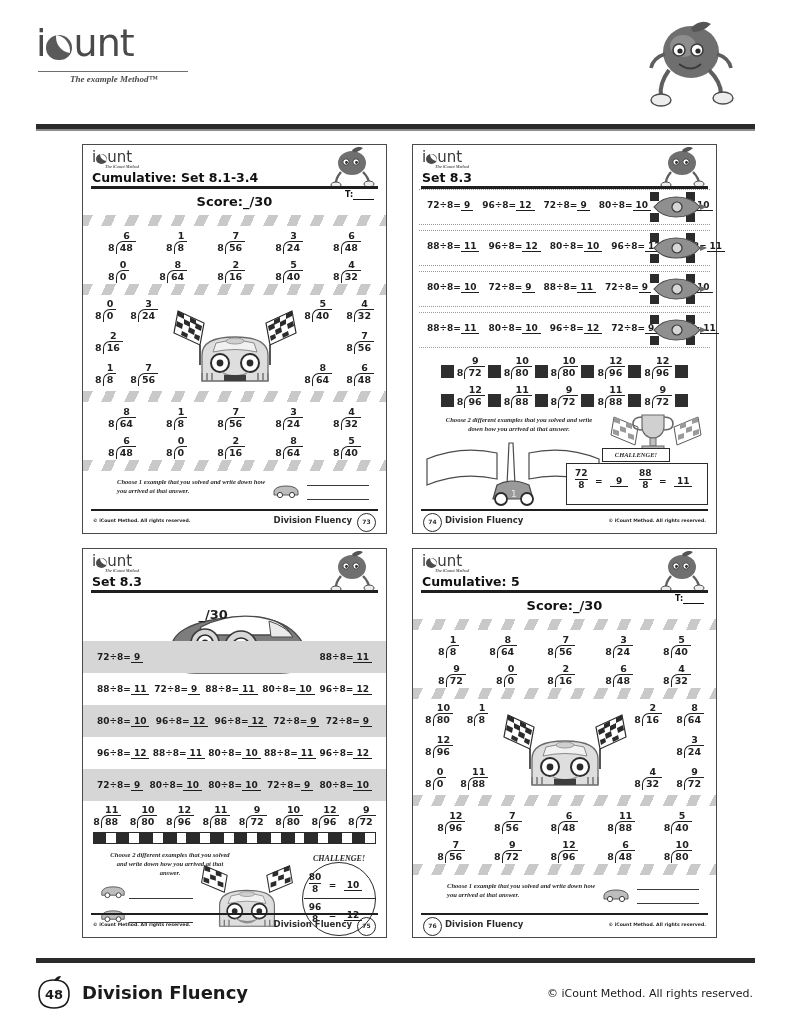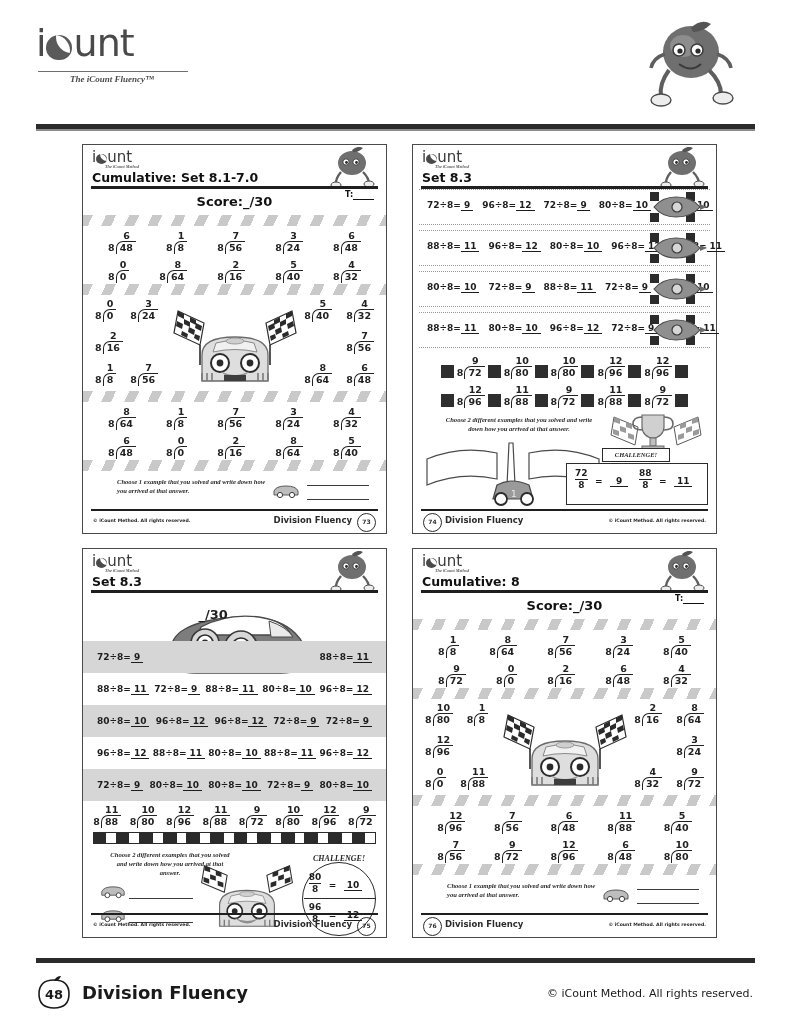--- a/index.html
+++ b/index.html
@@ -143,21 +143,21 @@
   .foot-copy{position:absolute;right:38px;top:37px;font-size:11px;color:#1a1a1a;
     font-family:"DejaVu Sans", sans-serif;}
 </style>
 </head>
 <body>
 
 <div id="page-header">
   <div class="brand-logo">
     <div class="brand-word">i<span class="apple"><span class="body"></span><span class="leafcut"></span></span>unt</div>
     <div class="brand-rule"></div>
-    <div class="brand-tag">The iCount Fluency™</div>
+    <div class="brand-tag">The example Method™</div>
   </div>
   <svg class="header-mascot" viewBox="0 0 108 92">
     <ellipse cx="52" cy="32" rx="28" ry="26" fill="#6f6f6f"></ellipse>
     <ellipse cx="44" cy="26" rx="13" ry="11" fill="#8d8d8d"></ellipse>
     <path d="M52 8 q10 -10 20 -4 q-8 8 -18 8 z" fill="#555"></path>
     <circle cx="40" cy="30" r="6" fill="#fff" stroke="#3d3d3d" stroke-width="1.6"></circle>
     <circle cx="58" cy="30" r="6" fill="#fff" stroke="#3d3d3d" stroke-width="1.6"></circle>
     <circle cx="41" cy="31" r="2.6" fill="#2b2b2b"></circle>
     <circle cx="59" cy="31" r="2.6" fill="#2b2b2b"></circle>
     <path d="M40 44 q12 9 22 0" stroke="#3a3a3a" stroke-width="2" fill="none"></path>
@@ -173,21 +173,21 @@
 
 <div id="sheets">
 
   <div class="sheet tl">
     <div class="spiral"></div>
     <div class="spiral-r"></div>
 
     <div class="sh-head">
       <div class="sh-logo">i<span class="apple"><span class="body"></span><span class="leafcut"></span></span>unt</div>
       <div class="sh-logo-tag">The iCount Method</div>
-      <div class="sh-title">Cumulative: Set 8.1-7.0</div>
+      <div class="sh-title">Cumulative: Set 8.1-3.4</div>
       <svg class="sh-mascot" viewBox="0 0 52 42">
         <ellipse cx="26" cy="16" rx="14" ry="12" fill="#6f6f6f"></ellipse>
         <path d="M26 3 q6 -5 11 -2 q-5 5 -10 4 z" fill="#555"></path>
         <circle cx="20" cy="15" r="3.2" fill="#fff" stroke="#3d3d3d" stroke-width="1"></circle>
         <circle cx="30" cy="15" r="3.2" fill="#fff" stroke="#3d3d3d" stroke-width="1"></circle>
         <circle cx="20.5" cy="15.5" r="1.4" fill="#2b2b2b"></circle>
         <circle cx="30.5" cy="15.5" r="1.4" fill="#2b2b2b"></circle>
         <path d="M15 25 q-6 7 -5 13" stroke="#5e5e5e" stroke-width="2.4" fill="none"></path>
         <path d="M37 25 q6 6 6 12" stroke="#5e5e5e" stroke-width="2.4" fill="none"></path>
         <ellipse cx="10" cy="38" rx="5" ry="3" fill="#ededed" stroke="#4a4a4a" stroke-width="1"></ellipse>
@@ -794,21 +794,21 @@
     </div>
   </div>
 
   <div class="sheet br">
     <div class="spiral"></div>
     <div class="spiral-r"></div>
 
     <div class="sh-head">
       <div class="sh-logo">i<span class="apple"><span class="body"></span><span class="leafcut"></span></span>unt</div>
       <div class="sh-logo-tag">The iCount Method</div>
-      <div class="sh-title">Cumulative: 8</div>
+      <div class="sh-title">Cumulative: 5</div>
       <svg class="sh-mascot" viewBox="0 0 52 42">
         <ellipse cx="26" cy="16" rx="14" ry="12" fill="#6f6f6f"></ellipse>
         <path d="M26 3 q6 -5 11 -2 q-5 5 -10 4 z" fill="#555"></path>
         <circle cx="20" cy="15" r="3.2" fill="#fff" stroke="#3d3d3d" stroke-width="1"></circle>
         <circle cx="30" cy="15" r="3.2" fill="#fff" stroke="#3d3d3d" stroke-width="1"></circle>
         <circle cx="20.5" cy="15.5" r="1.4" fill="#2b2b2b"></circle>
         <circle cx="30.5" cy="15.5" r="1.4" fill="#2b2b2b"></circle>
         <path d="M15 25 q-6 7 -5 13" stroke="#5e5e5e" stroke-width="2.4" fill="none"></path>
         <path d="M37 25 q6 6 6 12" stroke="#5e5e5e" stroke-width="2.4" fill="none"></path>
         <ellipse cx="10" cy="38" rx="5" ry="3" fill="#ededed" stroke="#4a4a4a" stroke-width="1"></ellipse>

